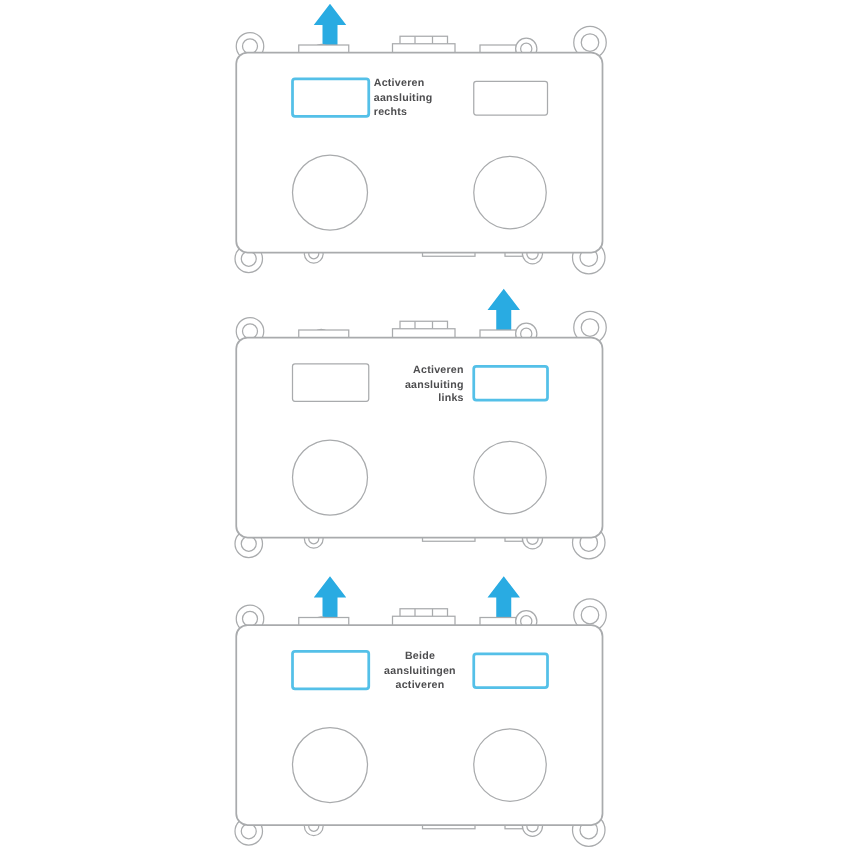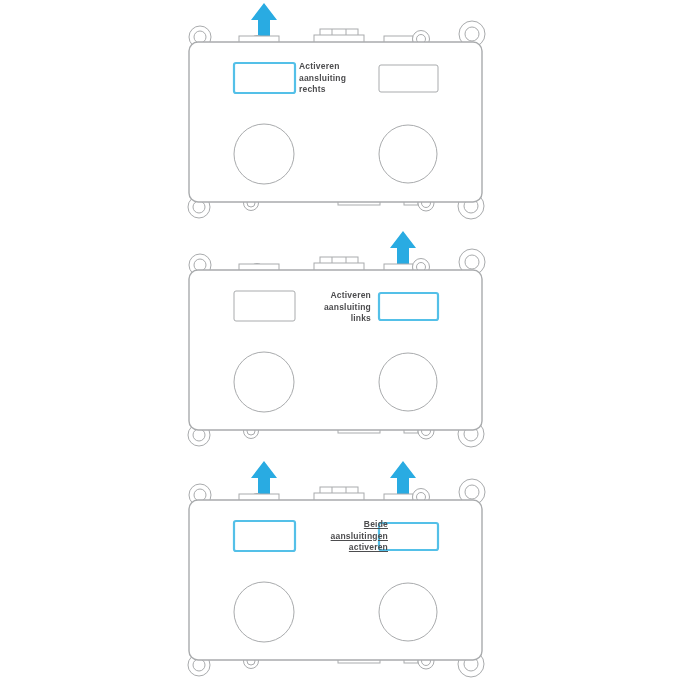--- a/index.html
+++ b/index.html
@@ -57,21 +57,21 @@
     position: absolute;
     font-size: 8.5px;
     font-weight: bold;
     line-height: 11.5px;
     letter-spacing: 0.2px;
     color: var(--txt, #4d4d4f);
     white-space: nowrap;
   }
   .label.align-left   { text-align: left; }
   .label.align-right  { text-align: right; }
-  .label.align-center { text-align: right; text-decoration: underline; }
+  .label.align-center { text-align: center; }
 </style>
 </head>
 <body>
 
 <div class="canvas">
 
   <section class="diagram diagram-0">
     <div class="device-slot">
         <svg viewBox="0 0 345 232" width="345" height="232" xmlns="http://www.w3.org/2000/svg">
 

